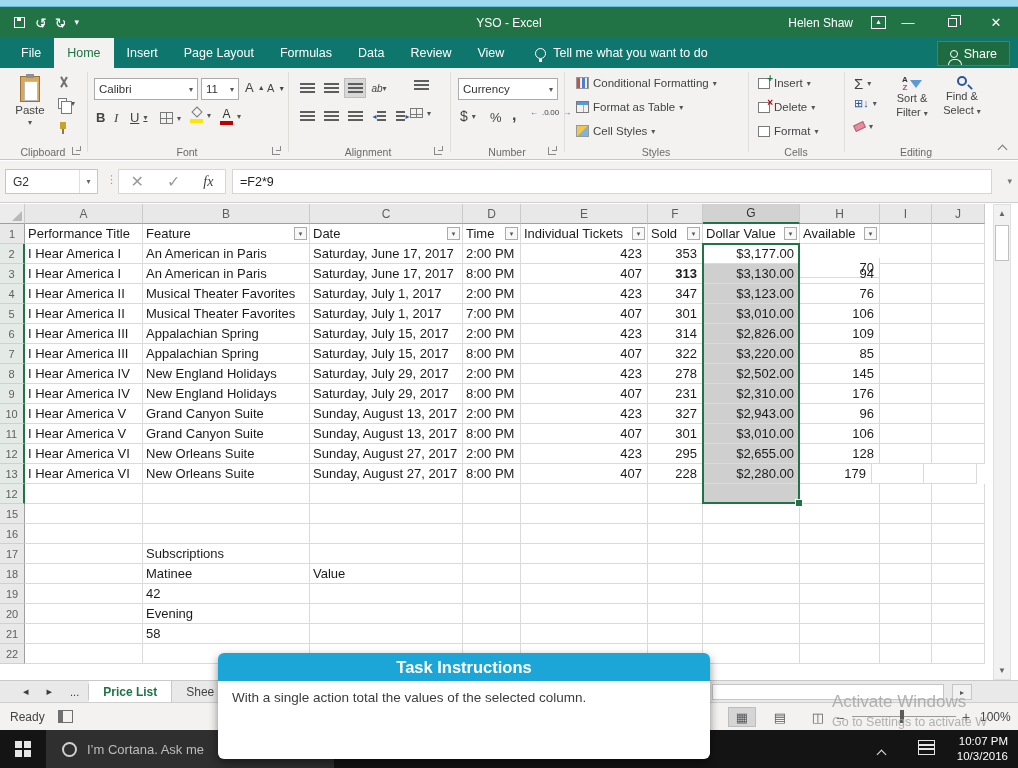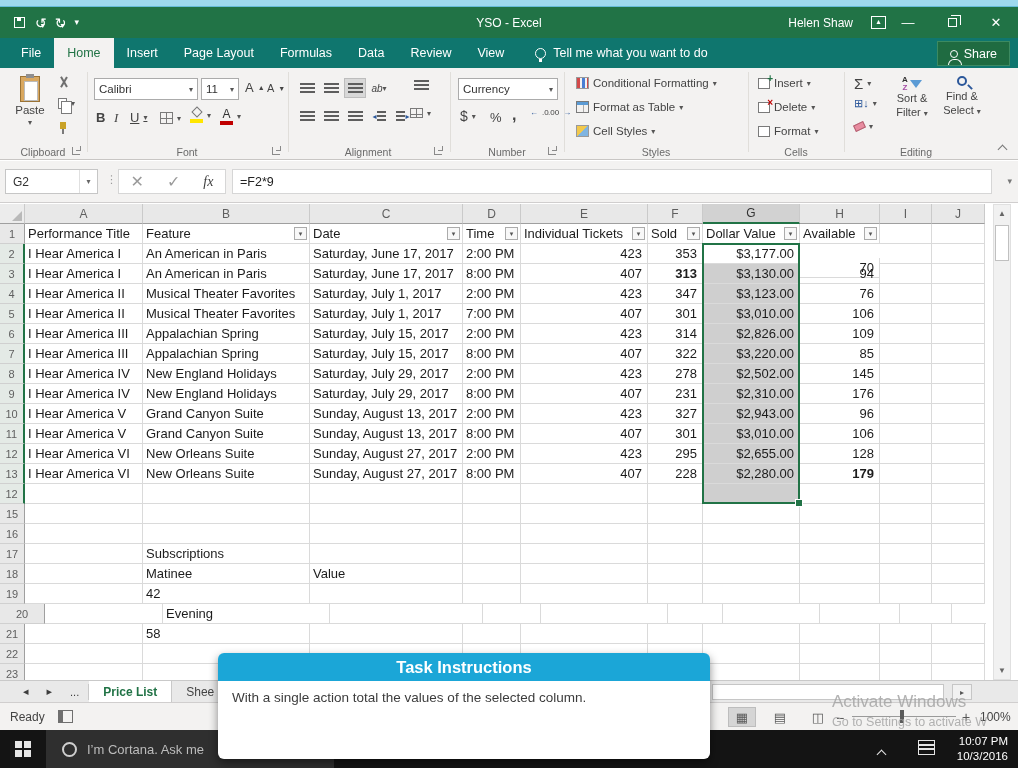--- a/index.html
+++ b/index.html
@@ -808,21 +808,21 @@
         </div>
         <div class="cell ar" style="width: 127px;">
           <span>407</span>
         </div>
         <div class="cell ar" style="width: 55px;">
           <span>228</span>
         </div>
         <div class="cell ar selfill" style="width: 97px;">
           <span>$2,280.00</span>
         </div>
-        <div class="cell ar" style="width: 80px; font-weight: bold;">
+        <div class="cell ar" style="width: 72px;">
           <span>179</span>
         </div>
         <div class="cell" style="width: 52px;"></div>
         <div class="cell" style="width: 53px;"></div>
       </div>
       <div class="grow">
         <div class="rh rhsel" style="width: 25px;">12</div>
         <div class="cell" style="width: 118px;"></div>
         <div class="cell" style="width: 167px;"></div>
         <div class="cell" style="width: 153px;"></div>
@@ -901,21 +901,21 @@
         <div class="cell" style="width: 153px;"></div>
         <div class="cell" style="width: 58px;"></div>
         <div class="cell ar" style="width: 127px;"></div>
         <div class="cell ar" style="width: 55px;"></div>
         <div class="cell ar" style="width: 97px;"></div>
         <div class="cell ar" style="width: 80px;"></div>
         <div class="cell" style="width: 52px;"></div>
         <div class="cell" style="width: 53px;"></div>
       </div>
       <div class="grow">
-        <div class="rh" style="width: 45px;">20</div>
+        <div class="rh" style="width: 25px;">20</div>
         <div class="cell" style="width: 118px;"></div>
         <div class="cell" style="width: 167px;">
           <span>Evening</span>
         </div>
         <div class="cell" style="width: 153px;"></div>
         <div class="cell" style="width: 58px;"></div>
         <div class="cell ar" style="width: 127px;"></div>
         <div class="cell ar" style="width: 55px;"></div>
         <div class="cell ar" style="width: 97px;"></div>
         <div class="cell ar" style="width: 80px;"></div>
@@ -932,33 +932,20 @@
         <div class="cell" style="width: 58px;"></div>
         <div class="cell ar" style="width: 127px;"></div>
         <div class="cell ar" style="width: 55px;"></div>
         <div class="cell ar" style="width: 97px;"></div>
         <div class="cell ar" style="width: 80px;"></div>
         <div class="cell" style="width: 52px;"></div>
         <div class="cell" style="width: 53px;"></div>
       </div>
       <div class="grow">
         <div class="rh" style="width: 25px;">22</div>
-        <div class="cell" style="width: 118px;"></div>
-        <div class="cell" style="width: 167px;"></div>
-        <div class="cell" style="width: 153px;"></div>
-        <div class="cell" style="width: 58px;"></div>
-        <div class="cell ar" style="width: 127px;"></div>
-        <div class="cell ar" style="width: 55px;"></div>
-        <div class="cell ar" style="width: 97px;"></div>
-        <div class="cell ar" style="width: 80px;"></div>
-        <div class="cell" style="width: 52px;"></div>
-        <div class="cell" style="width: 53px;"></div>
-      </div>
-      <div class="grow">
-        <div class="rh" style="width: 25px;">23</div>
         <div class="cell" style="width: 118px;"></div>
         <div class="cell" style="width: 167px;"></div>
         <div class="cell" style="width: 153px;"></div>
         <div class="cell" style="width: 58px;"></div>
         <div class="cell ar" style="width: 127px;"></div>
         <div class="cell ar" style="width: 55px;"></div>
         <div class="cell ar" style="width: 97px;"></div>
         <div class="cell ar" style="width: 80px;"></div>
         <div class="cell" style="width: 52px;"></div>
         <div class="cell" style="width: 53px;"></div>

